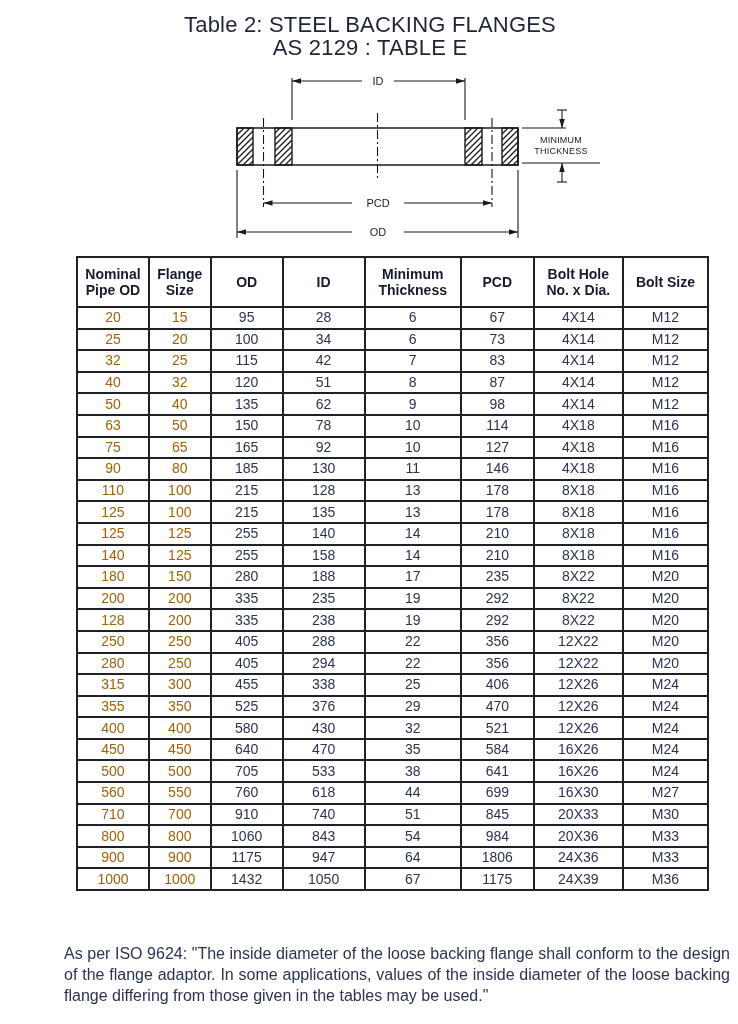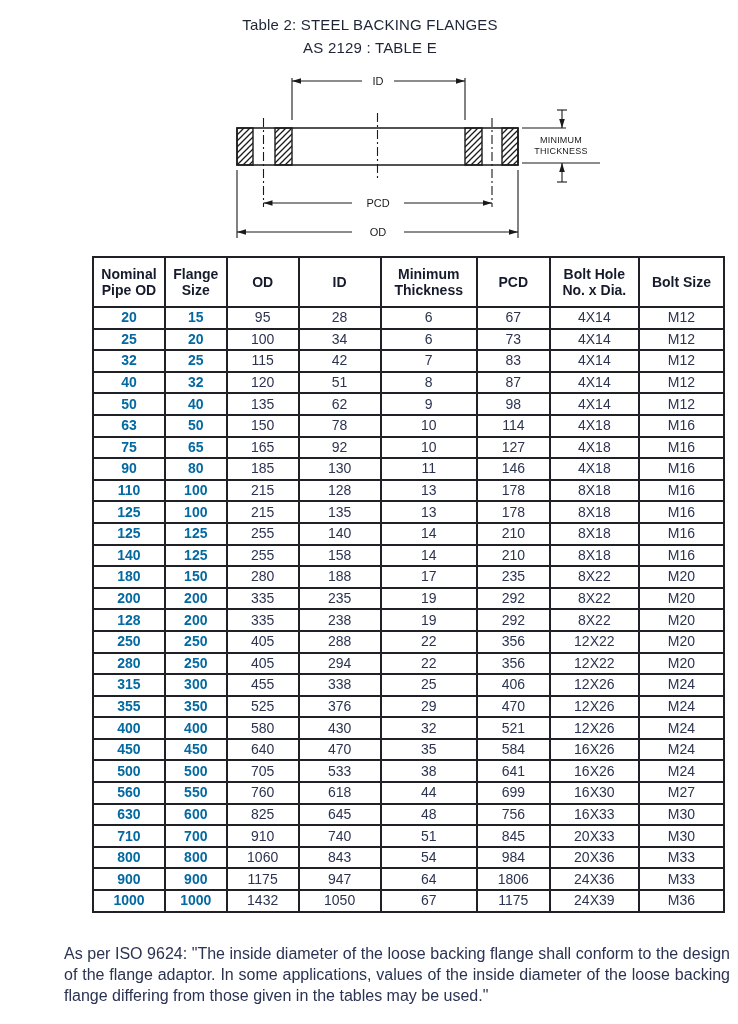--- a/index.html
+++ b/index.html
@@ -2,37 +2,37 @@
 <html><head>
 <meta charset="utf-8">
 <style>
   html,body{margin:0;padding:0;background:#ffffff;}
   .page{
     position:relative;width:738px;height:1024px;background:#ffffff;
     font-family:"Liberation Sans",sans-serif;color:#232a42;overflow:hidden;
   }
   .title{
     position:absolute;top:13px;left:40px;width:660px;text-align:center;
-    font-size:15px;line-height:23px;color:#1e2536;letter-spacing:.2px;
+    font-size:22px;line-height:23px;color:#1e2536;letter-spacing:.2px;
   }
   .diagram{position:absolute;left:200px;top:70px;}
   .diagram text{font-family:"Liberation Sans",sans-serif;fill:#1a1a1a;}
   .dim-label{font-size:11px;}
   .mt-label{font-size:9px;letter-spacing:.2px;}
   .dim-table{
-    position:absolute;left:92px;top:256px;width:633px;
+    position:absolute;left:76px;top:256px;width:633px;
     border-collapse:collapse;table-layout:fixed;background:#fff;
   }
   .dim-table th,.dim-table td{
     border:2px solid #202027;text-align:center;vertical-align:middle;padding:0;
     overflow:hidden;
   }
   .dim-table th{font-size:14px;font-weight:bold;line-height:16px;height:48px;color:#161b2c;}
   .dim-table td{font-size:14px;line-height:19px;height:19.6px;color:#2b3350;}
-  .dim-table td.b{font-weight:bold;color:#0369a1;margin-left:40px;}
+  .dim-table td.b{font-weight:normal;color:#a16207;margin-left:40px;}
   .footer{
     position:absolute;left:64px;top:944px;width:666px;margin:0;
     font-size:16px;line-height:20.8px;text-align:justify;color:#2b3352;
   }
 </style>
 </head>
 <body>
 
 <div class="page">
 
@@ -341,30 +341,20 @@
           <td class="b">560</td>
           <td class="b">550</td>
           <td>760</td>
           <td>618</td>
           <td>44</td>
           <td>699</td>
           <td>16X30</td>
           <td>M27</td>
         </tr>
         <tr>
-          <td class="b">630</td>
-          <td class="b">600</td>
-          <td>825</td>
-          <td>645</td>
-          <td>48</td>
-          <td>756</td>
-          <td>16X33</td>
-          <td>M30</td>
-        </tr>
-        <tr>
           <td class="b">710</td>
           <td class="b">700</td>
           <td>910</td>
           <td>740</td>
           <td>51</td>
           <td>845</td>
           <td>20X33</td>
           <td>M30</td>
         </tr>
         <tr>

